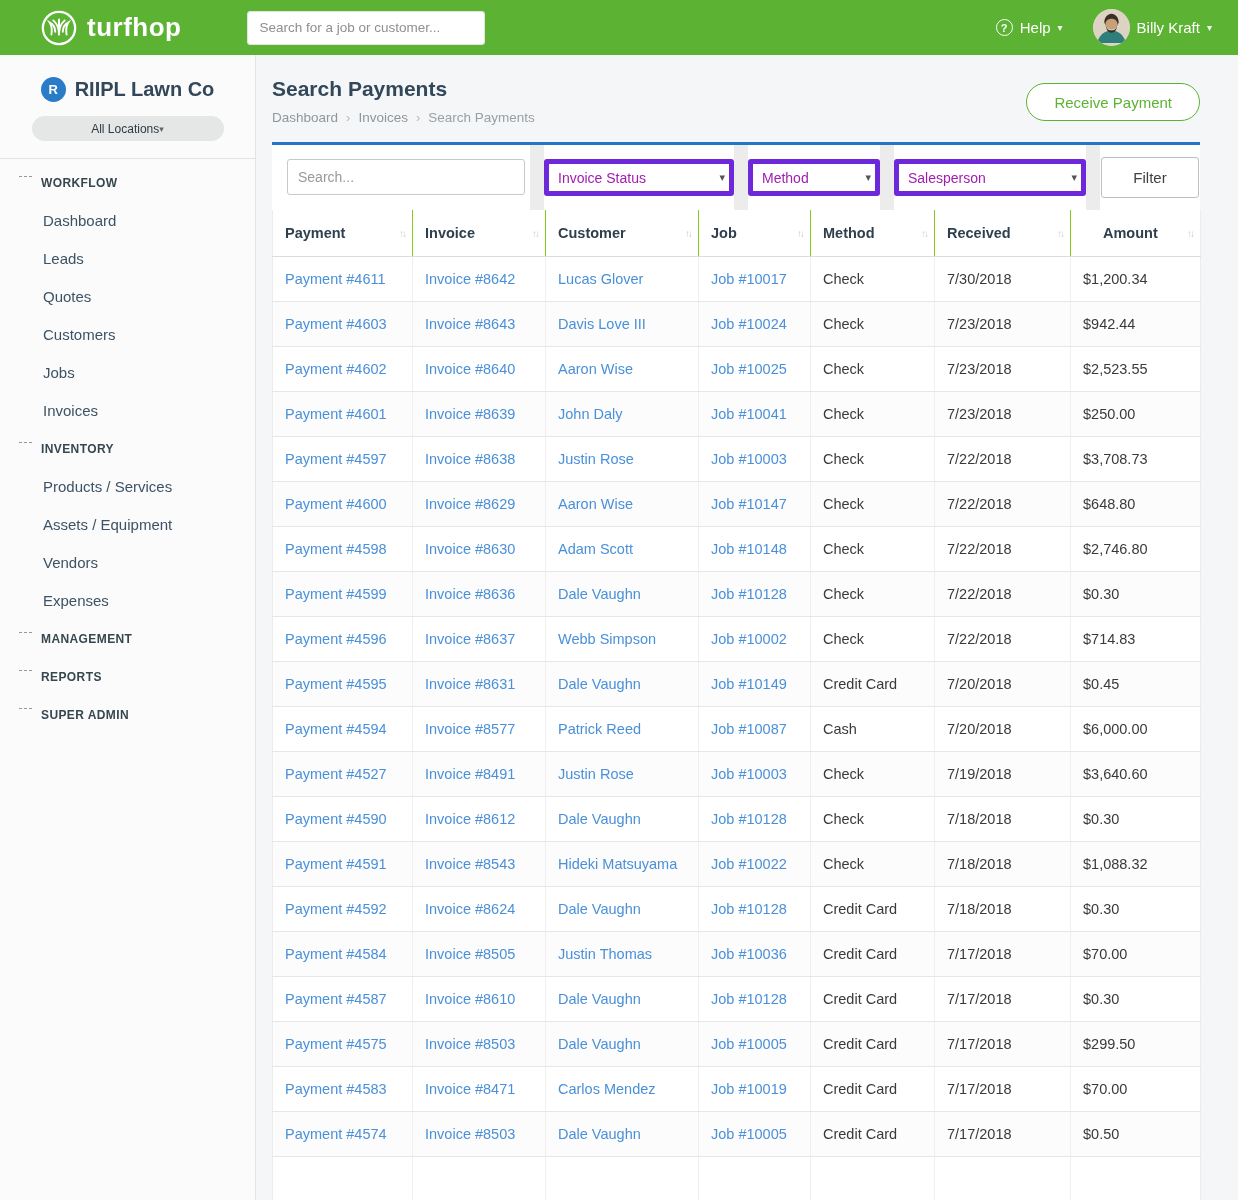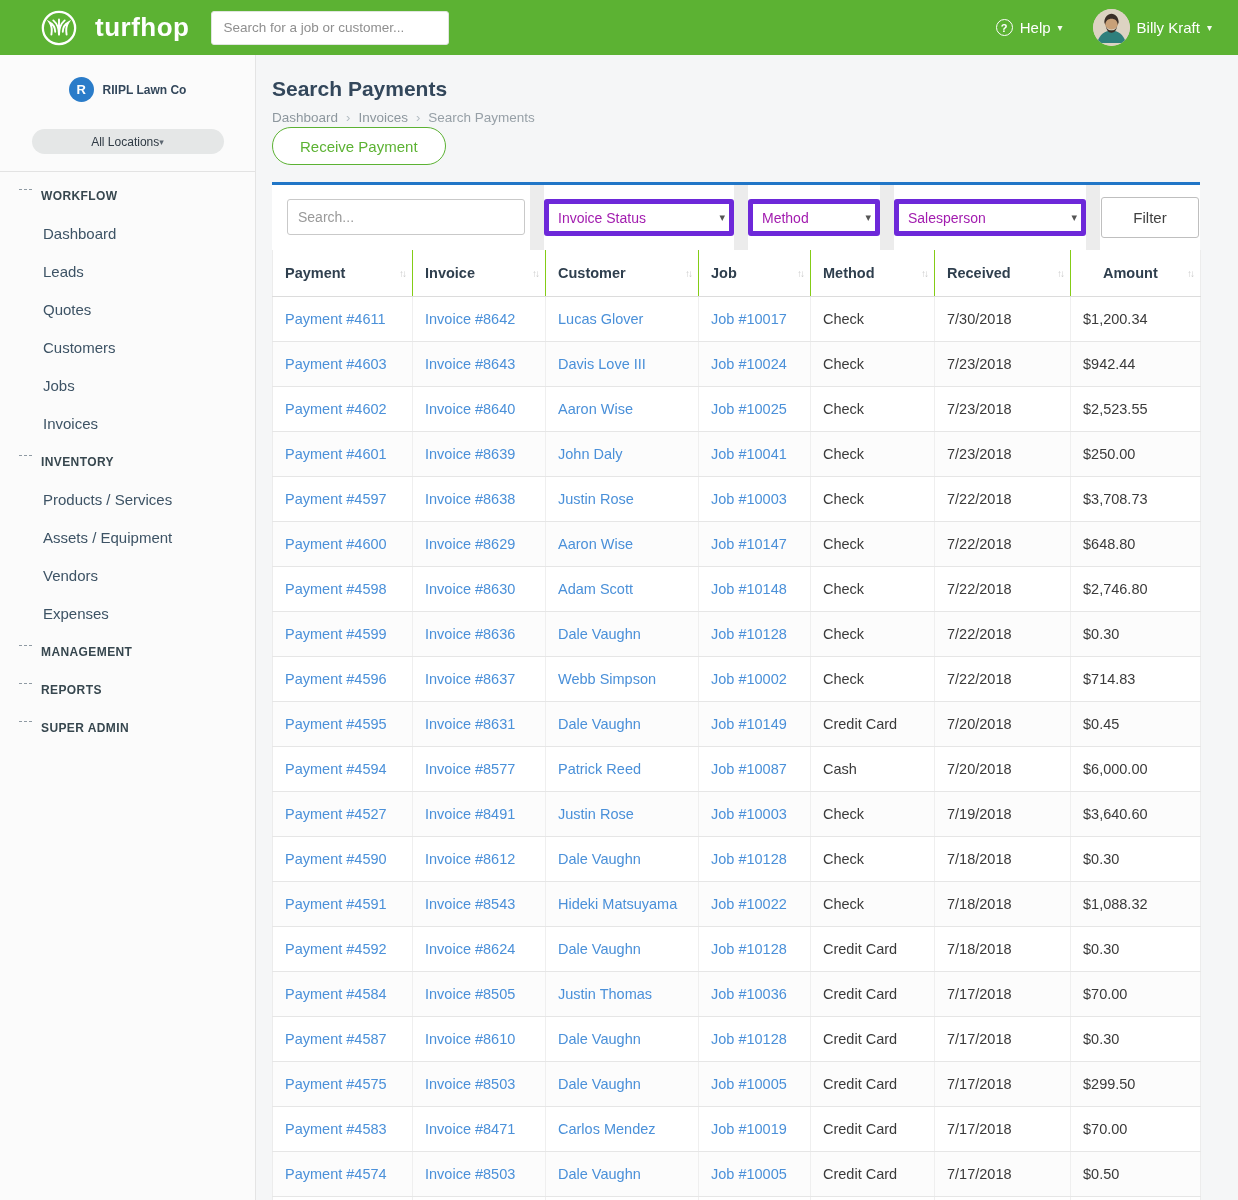--- a/index.html
+++ b/index.html
@@ -2,55 +2,55 @@
 <html><head>
 <meta charset="utf-8">
 <style>
   * { box-sizing: border-box; margin: 0; padding: 0; }
   html, body { width: 1238px; height: 1200px; overflow: hidden; background: #f5f6f7;
                font-family: "Liberation Sans", sans-serif; }
 
   
   .topbar { position: fixed; top:0; left:0; width:1238px; height:55px; background:#5cb233;
             display:flex; align-items:center; padding:0 26px 0 40px; z-index:30; }
-  .brand { display:flex; align-items:center; gap:17px; cursor:pointer; }
+  .brand { display:flex; align-items:center; gap:9px; cursor:pointer; }
   .brand-icon svg { display:block; }
   .brand-text { color:#fff; font-size:26px; font-weight:bold; letter-spacing:.5px; }
-  .topbar-search { margin-left:22px; width:238px; height:34px; border:1px solid #dfe5df; border-radius:3px;
+  .topbar-search { margin-left:66px; width:238px; height:34px; border:1px solid #dfe5df; border-radius:3px;
                    padding:0 11px; font-size:13.5px; color:#b91c1c; outline:none; background:#fff;
                    font-family:"Liberation Sans", sans-serif; }
   .topbar-search::placeholder { color:#8f8f8f; }
   .topbar-right { margin-left:auto; display:flex; align-items:center; gap:30px; }
   .help-menu, .user-menu { display:flex; align-items:center; gap:7px; color:#fff; font-size:15px; cursor:pointer; }
   .help-q { width:17px; height:17px; border:1.5px solid #fff; border-radius:50%; display:flex;
             align-items:center; justify-content:center; font-size:11px; font-weight:bold; }
   .caret { font-size:10px; color:#fff; opacity:.95; }
   .avatar { width:37px; height:37px; border-radius:50%; overflow:hidden; display:block; background:#ddd4c6; }
   .avatar svg { display:block; }
 
   
   .sidebar { position:fixed; top:55px; left:0; width:256px; bottom:0; background:#fbfbfb;
              border-right:1px solid #e4e4e4; z-index:20; }
   .company-row { display:flex; align-items:center; justify-content:center; gap:9px; padding:22px 10px 14px; }
   .company-logo { width:25px; height:25px; border-radius:50%; background:#2a7cc9; color:#fff; font-size:13px;
                   font-weight:bold; display:flex; align-items:center; justify-content:center; flex:0 0 auto; }
-  .company-name { font-size:12px; font-weight:bold; color:#33475b; }
-  .location-pill { width:192px; height:25px; margin:13px auto 0; background:#e5e7e7; border:none; border-radius:999px;
+  .company-name { font-size:20px; font-weight:bold; color:#33475b; }
+  .location-pill { width:192px; height:25px; margin:0 auto 0; background:#e5e7e7; border:none; border-radius:999px;
                    font-size:12px; color:#2f3a44; display:flex; align-items:center; justify-content:center;
                    cursor:pointer; font-family:"Liberation Sans", sans-serif; }
   .location-pill .caret { color:#55606a; font-size:9px; }
   .sidebar-divider { border:none; border-top:1px solid #e3e3e3; margin:17px 0 4px; }
   .side-section-header { display:flex; align-items:flex-start; padding:13px 0 11px 19px; cursor:pointer; }
   .dash-icon { width:13px; border-top:1px dashed #8f9aa3; margin-right:9px; display:inline-block; }
   .side-section-label { font-size:12px; font-weight:bold; letter-spacing:.4px; color:#37474f; }
   .side-item { padding:10.5px 0 10.5px 43px; font-size:15px; color:#3d5365; cursor:pointer; }
 
   
   .main { margin-left:257px; padding:77px 38px 0 15px; }
-  .title-row { display:flex; justify-content:space-between; align-items:flex-start;flex-direction:column; }
+  .title-row { display:flex; justify-content:space-between; align-items:center; }
   .page-title { font-size:21px; font-weight:bold; color:#33475b; margin-bottom:9px; }
   .breadcrumb { font-size:13.5px; color:#97a0a7; display:flex; align-items:center; gap:8px; }
   .breadcrumb .crumb-link { color:#8d979e; text-decoration:none; cursor:pointer; }
   .breadcrumb .sep { color:#b3bcc2; font-size:13px; }
   .receive-btn { margin-top:2px; height:38px; padding:0 27px; background:#fff; border:1px solid #5cb233;
                  border-radius:19px; color:#5cb233; font-size:15px; cursor:pointer;
                  font-family:"Liberation Sans", sans-serif; }
 
   .card { margin-top:17px; border-top:3px solid #2176c7; }
 

